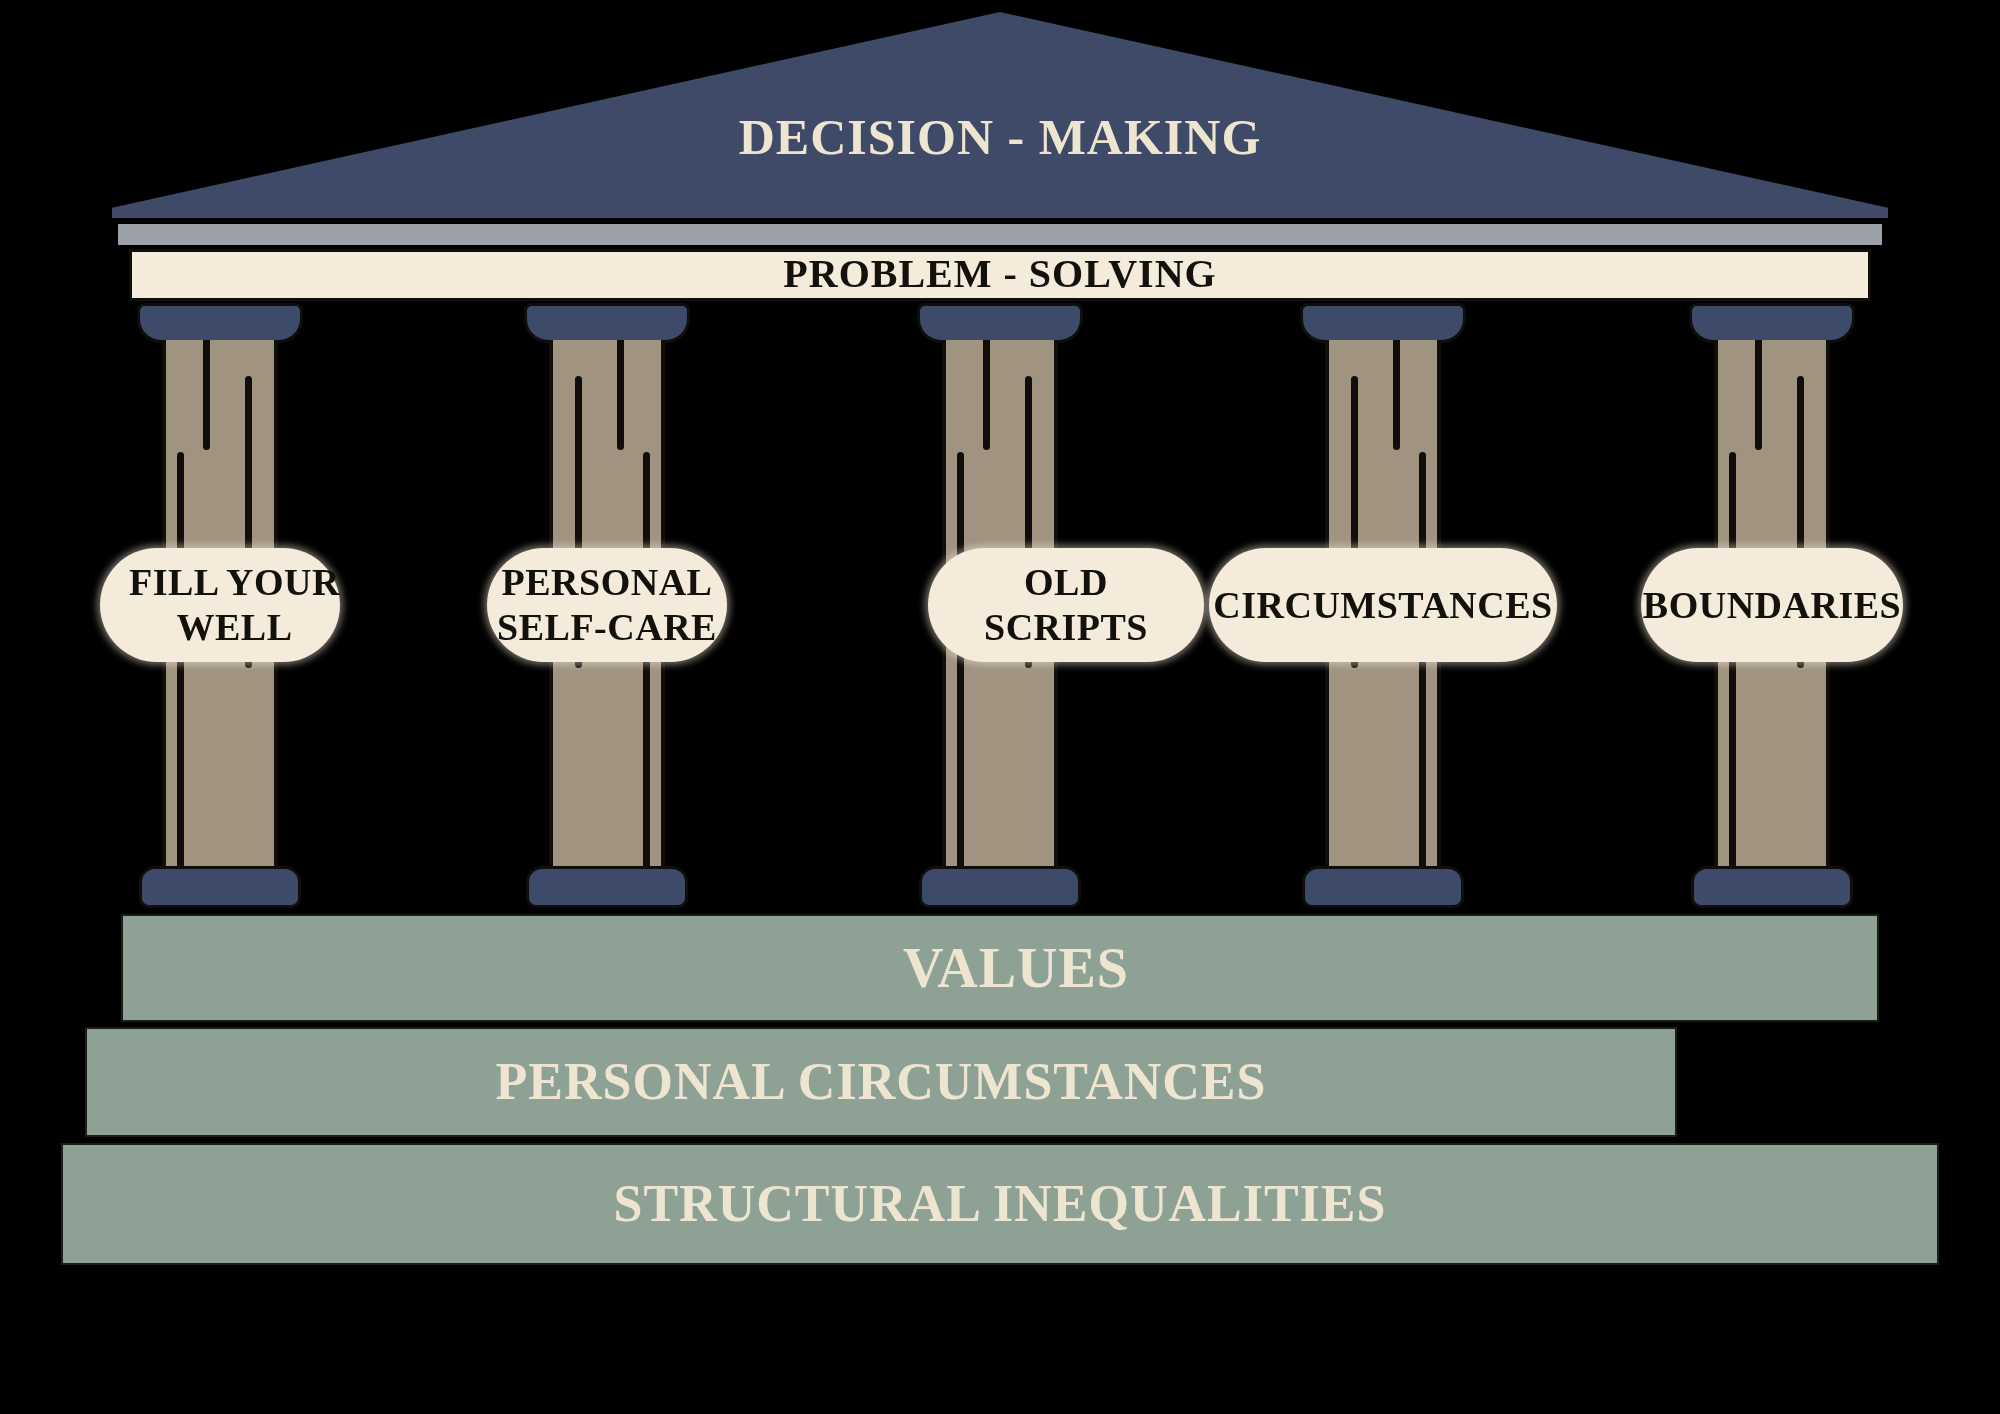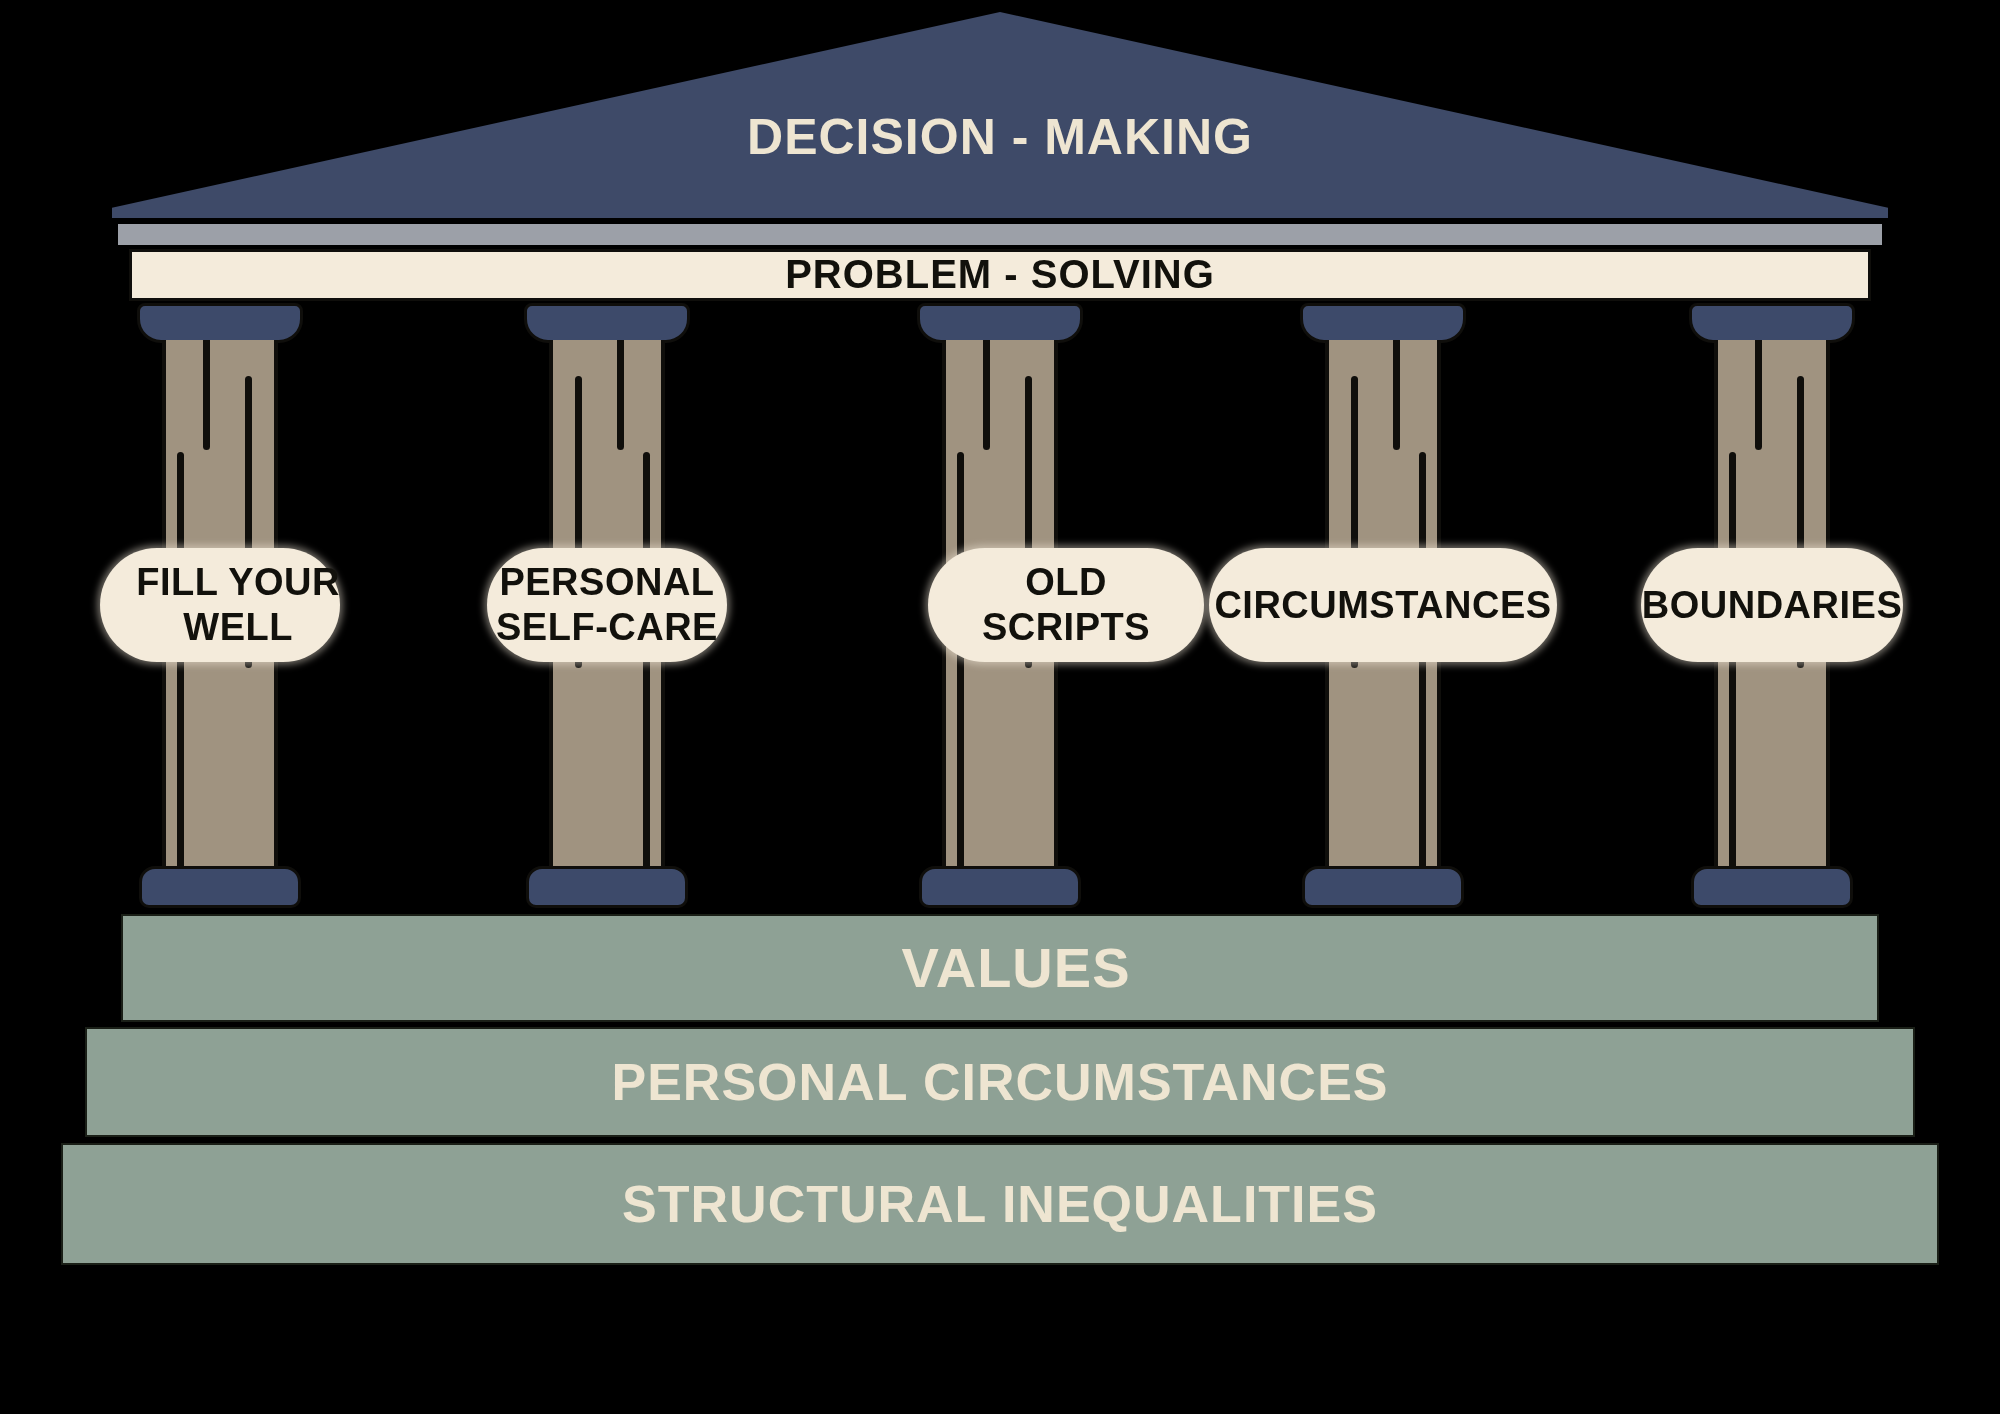--- a/index.html
+++ b/index.html
@@ -4,21 +4,21 @@
 <style>
   :root{
     --background:#000000; --roof-navy:#3e4a68; --gray-band:#9ca0a8; --cream:#f4ebdb;
     --taupe:#a09380; --navy:#3d4a6a; --sage:#8ea195; --text-cream:#eee5d1;
     --text-dark:#12110c; --outline:#0f0e0b;
   }
   html,body{margin:0;padding:0;background:var(--background);}
   .stage{
     position:relative; width:2000px; height:1414px; overflow:hidden;
     background:var(--background);
-    font-family:Liberation Sans, sans-serif;
+    font-family:Liberation Serif, serif;
   }
   
   .pediment{
     position:absolute; left:112px; top:12px; width:1776px; height:206px;
     background:var(--roof-navy);
     clip-path:polygon(50% 0%, 100% 95%, 100% 100%, 0% 100%, 0% 95%);
   }
   .pediment-label{
     position:absolute; left:0; top:96px; width:100%;
     text-align:center; font-weight:bold; font-size:50px; letter-spacing:1px;
@@ -79,21 +79,21 @@
     font-weight:bold; font-size:38px; line-height:1.18; letter-spacing:.5px;
     color:var(--text-dark); text-align:center; white-space:pre-line;
   }
   
   .step{
     position:absolute; background:var(--sage);
     border:2px solid #1a1f17; box-sizing:border-box;
     display:flex; align-items:center; justify-content:center;
   }
   .step-1{left:121px; top:914px;  width:1758px; height:108px;padding-left:32px;}
-  .step-2{left:85px;  top:1027px; width:1830px; height:110px;}
+  .step-2{left:85px;  top:1027px; width:1592px; height:110px;}
   .step-3{left:61px;  top:1143px; width:1878px; height:122px;}
   .step-label{
     font-weight:bold; color:var(--text-cream); letter-spacing:1px; line-height:1;
   }
   .step-1 .step-label{font-size:56px;}
   .step-2 .step-label{font-size:52px;}
   .step-3 .step-label{font-size:52px;}
 </style>
 </head>
 <body>

